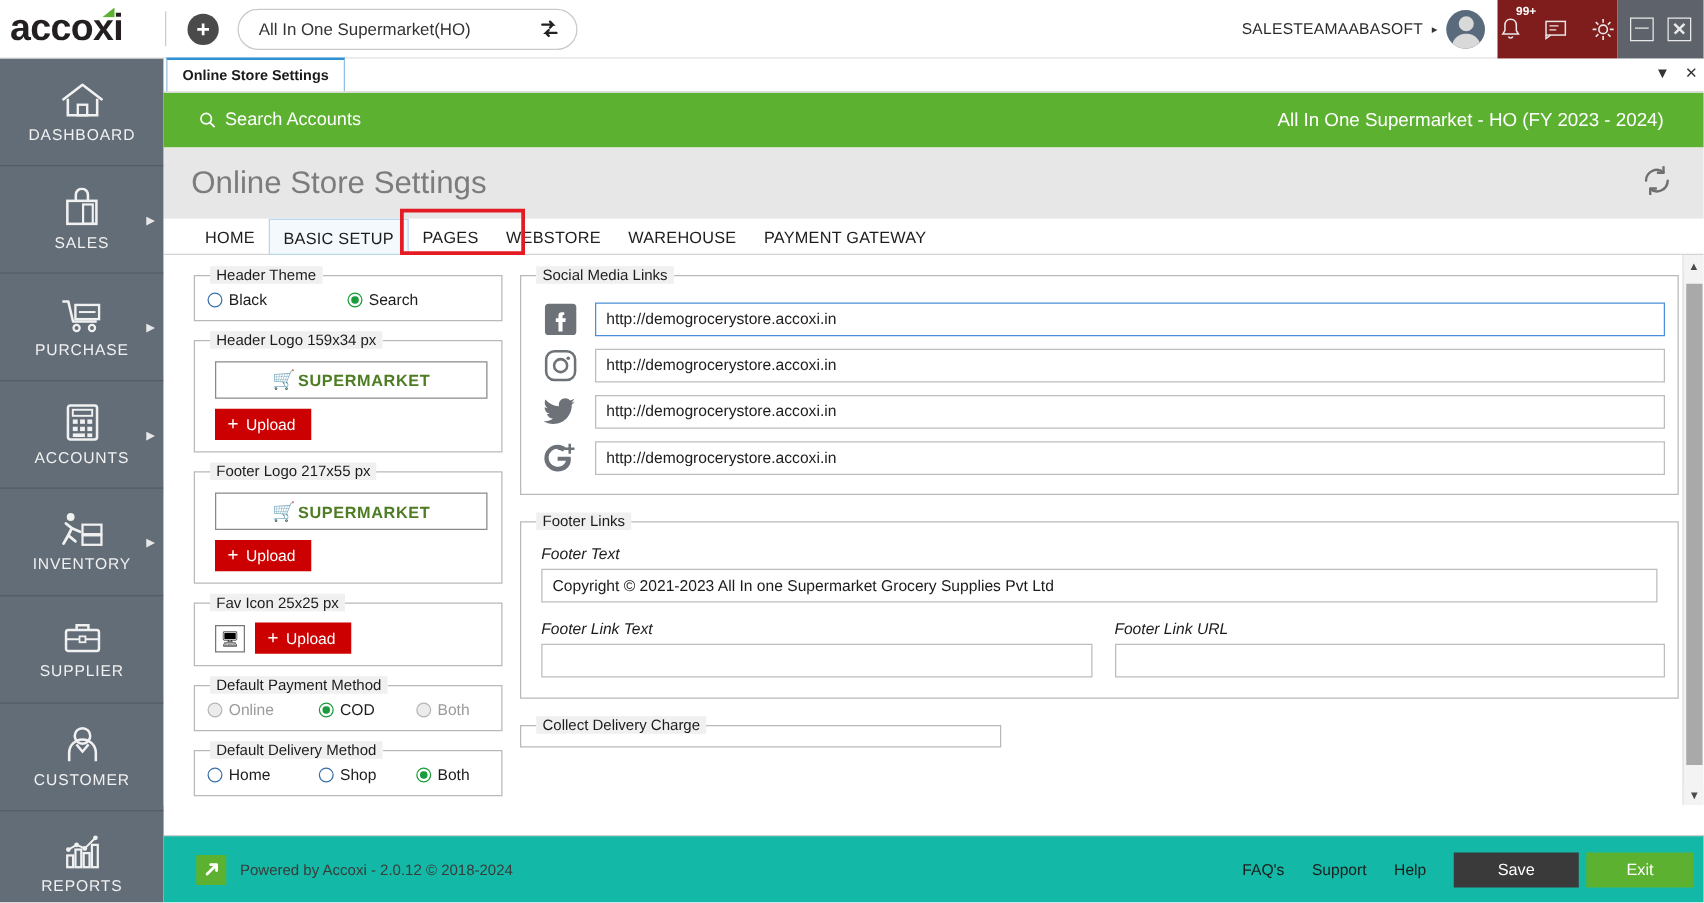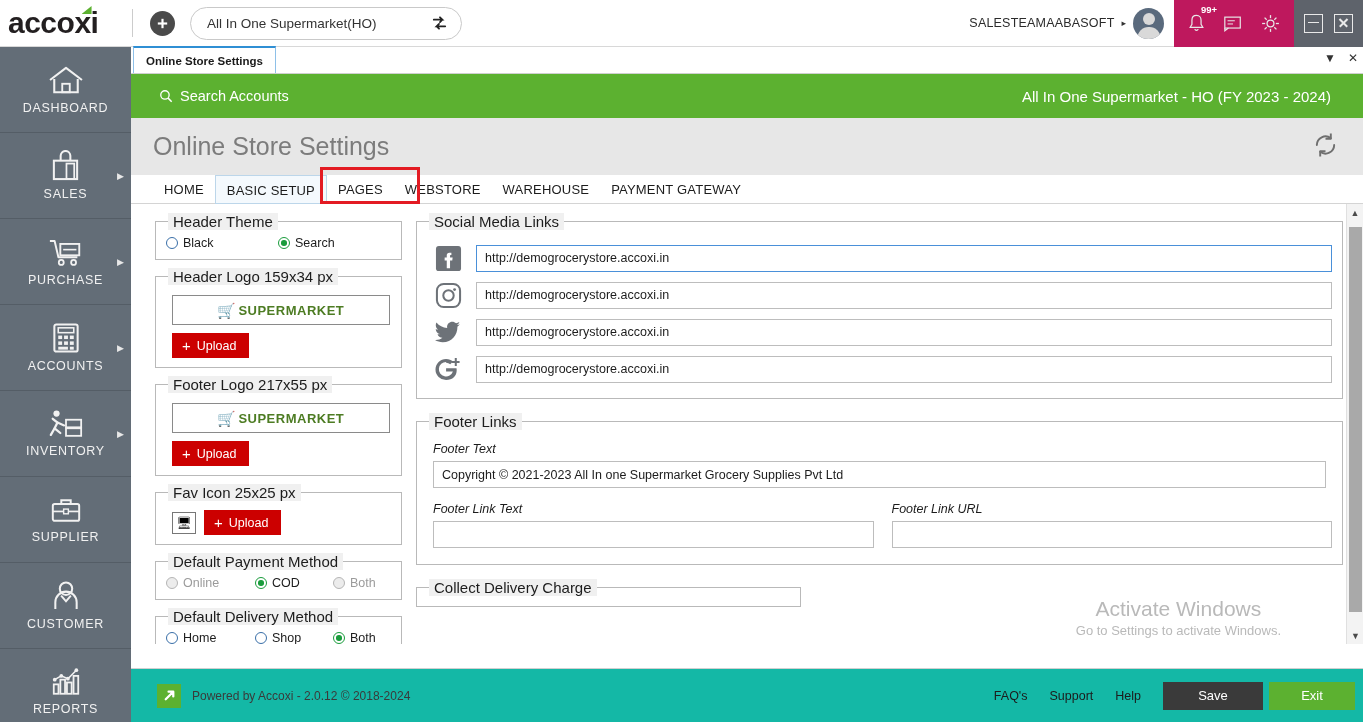--- a/index.html
+++ b/index.html
@@ -57,22 +57,22 @@
   }
   .avatar::after {
     content:""; position:absolute; left:50%; top:5px; width:12px; height:12px;
     border-radius:50%; background:#d9d9d9; transform:translateX(-50%);
   }
   .avatar::before {
     content:""; position:absolute; left:50%; top:19px; width:23px; height:17px;
     border-radius:11px 11px 0 0; background:#d9d9d9; transform:translateX(-50%);
   }
   .icon-strip {
-    background:#be185d; height:47px; display:flex; align-items:center;
-    padding:0 13px; gap:17px;
+    background:#7f1d1d; height:47px; display:flex; align-items:center;
+    padding:0 1px; gap:17px;
   }
   .icon-strip .ic { position:relative; cursor:pointer; display:flex; align-items:center; }
   .badge {
     position:absolute; top:-9px; right:-11px; font-size:9.5px; color:#fff;
     font-weight:bold;
   }
   .win-strip {
     background:#5e636b; height:47px; display:flex; align-items:center;
     padding:0 10px; gap:11px;
   }
@@ -164,21 +164,21 @@
     display:flex; padding:9px 0 0 0;
   }
   .col-left { width:271px; padding-left:24px; }
   .col-right { flex:1; padding:0 20px 0 14px; }
 
   fieldset.gb {
     border:1px solid #b9b9b9; margin:0 0 8px 0; padding:6px 10px 9px 10px;
     background:#fff;
   }
   fieldset.gb > legend {
-    font-size:15px; color:#1c1c1c; padding:0 5px; margin-left:2px;
+    font-size:12px; color:#1c1c1c; padding:0 5px; margin-left:2px;
     background:#f0f0f0;
   }
   .radio-row { display:flex; align-items:center; }
   .rad {
     display:flex; align-items:center; gap:5px; font-size:12.5px; color:#1c1c1c;
     cursor:pointer;
   }
   .rad .dot {
     width:12px; height:12px; border-radius:50%; border:1.5px solid #3a6fa8;
     background:#fff; position:relative; flex:none;
@@ -668,24 +668,20 @@
           <legend>Collect Delivery Charge</legend>
         </fieldset>
       </div>
 
       <div class="vscroll">
         <div class="vs-btn">▲</div>
         <div class="vs-thumb"></div>
         <div class="vs-btn" style="position:absolute;bottom:0;width:17px;">▼</div>
       </div>
 
-      <div class="watermark">
-        <div class="w1">Activate Windows</div>
-        <div class="w2">Go to Settings to activate Windows.</div>
-      </div>
     </div>
   </div>
 
   <div class="bottombar">
     <div class="accoxi-mark">
       <svg width="17" height="17" viewBox="0 0 18 18">
         <path d="M5 13 L13 5 M8 5 h5 v5" fill="none" stroke="#fff" stroke-width="2.4" stroke-linecap="round" stroke-linejoin="round"></path>
       </svg>
     </div>
     <div class="powered">Powered by Accoxi - 2.0.12 © 2018-2024</div>

